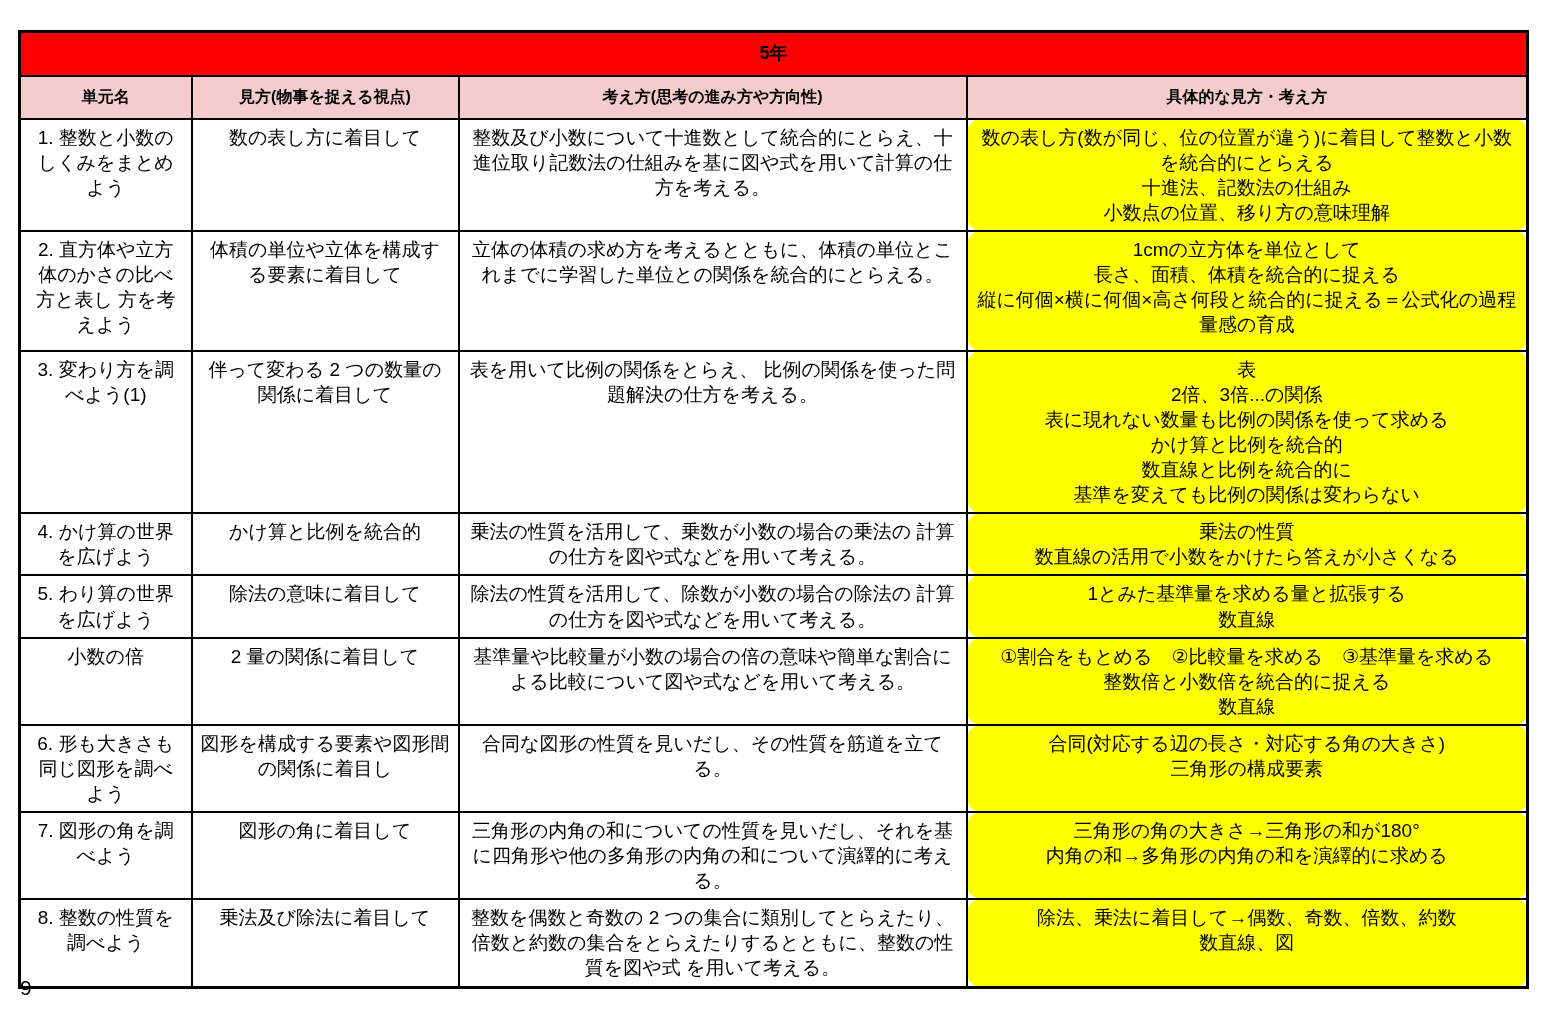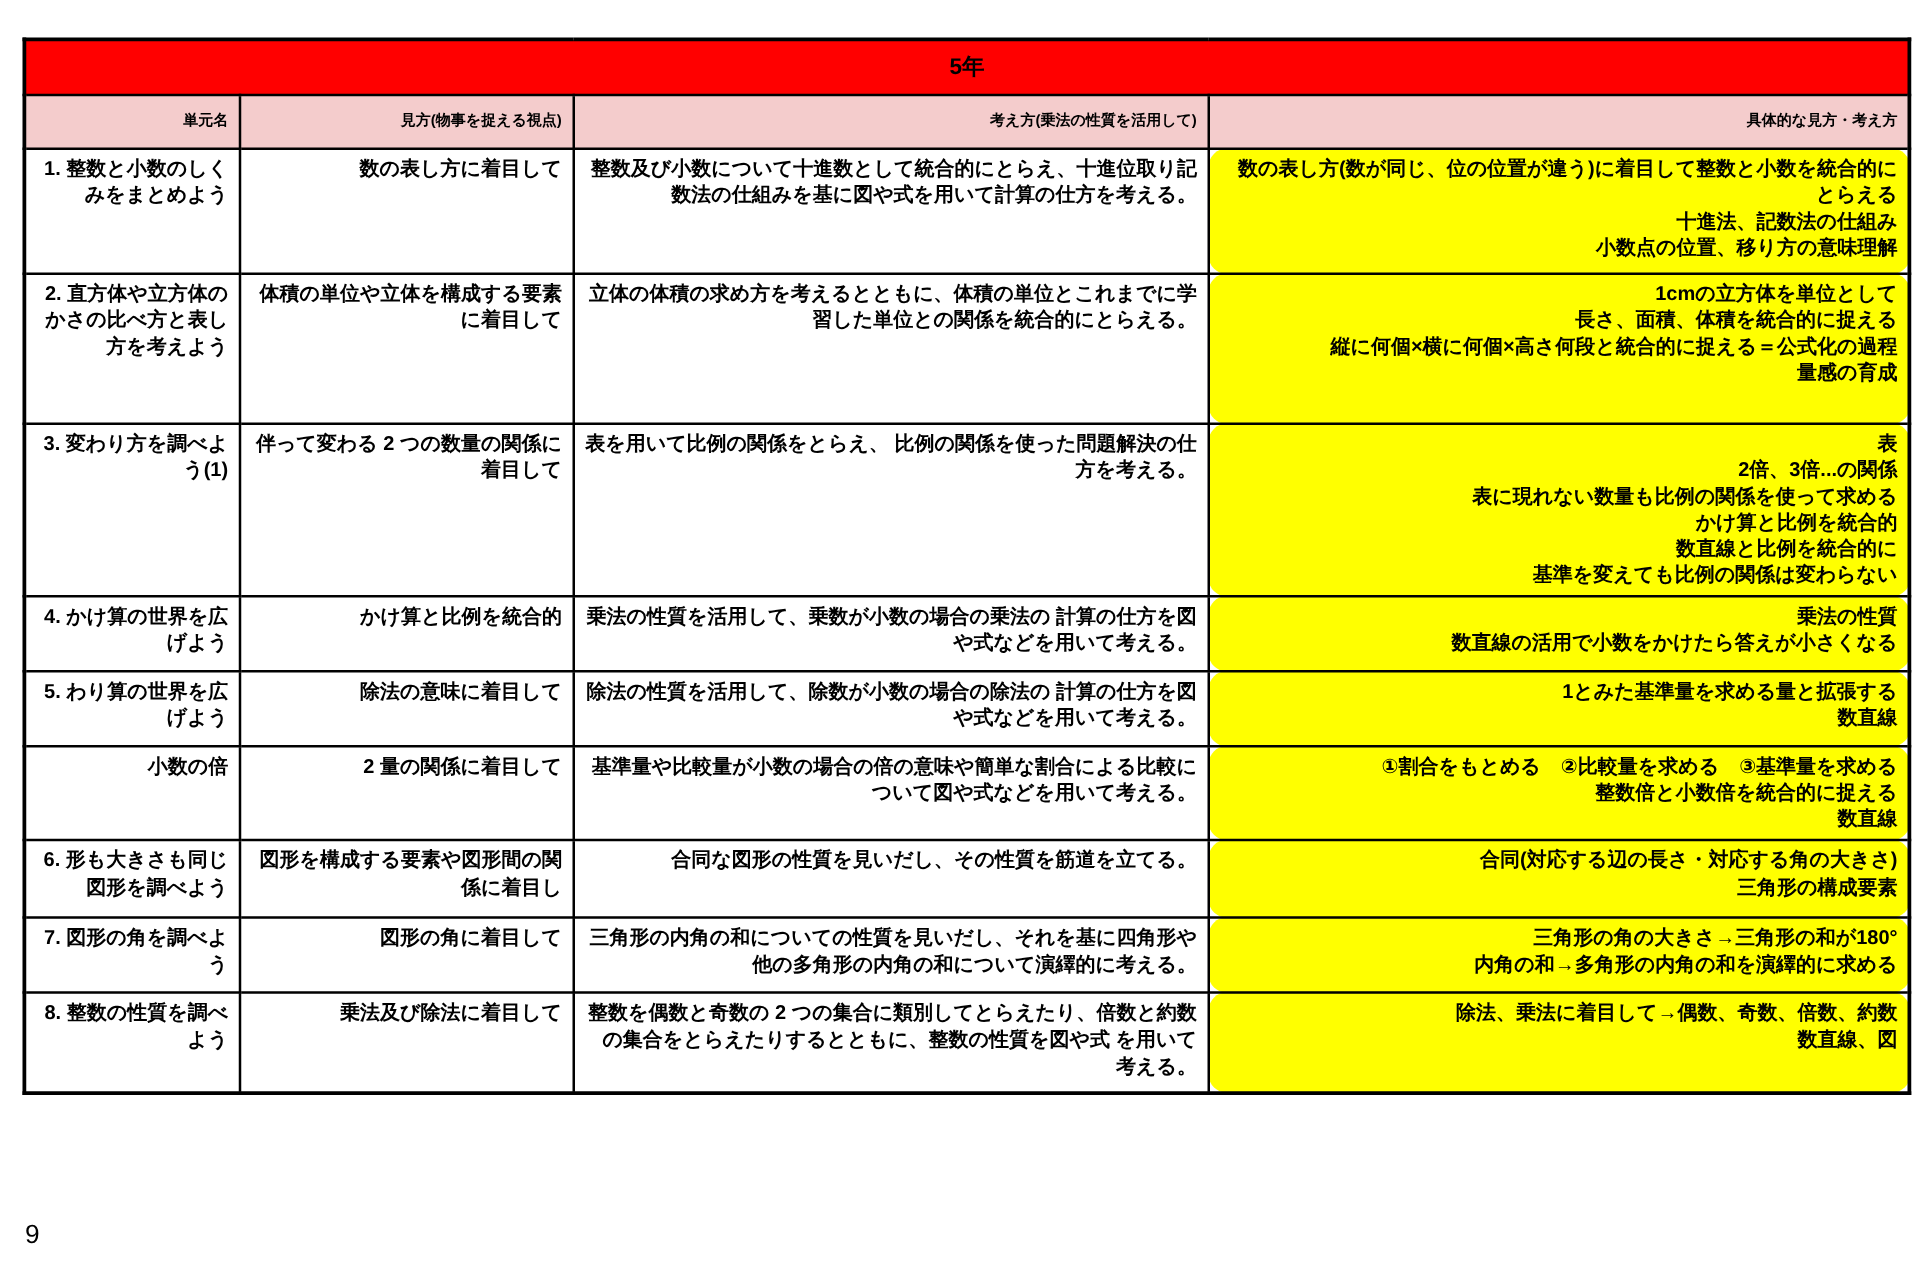--- a/index.html
+++ b/index.html
@@ -23,43 +23,42 @@
     width: 1508px;
     border-collapse: collapse;
     table-layout: fixed;
     border: 3px solid #000000;
     padding-left: 40px;
   }
   table.curriculum td, table.curriculum th {
     border: 2px solid #000000;
     padding: 5px 8px;
     box-sizing: border-box;
-    font-size: 16px;
+    font-size: 19px;
     line-height: 1.32;
     vertical-align: top;
-    text-align: right;
+    text-align: center;
     white-space: pre-wrap;
     word-break: break-word;
-    font-weight: bold;
   }
   tr.title-row th {
     background: var(--title-bg, #ff0000);
     text-align: center;
     vertical-align: middle;
     font-size: 18px;
     font-weight: bold;
     height: 44px;
     padding: 4px;
   }
   tr.header-row th {
     background: var(--header-bg, #f4cccc);
-    text-align: right;
+    text-align: center;
     vertical-align: middle;
     font-weight: bold;
-    font-size: 12px;
+    font-size: 16px;
     height: 43px;
   }
   td.concrete {
     background: var(--highlight-bg, #ffff00);
     border-radius: 14px;
   }
   
   tr.r0  { height: 100px; }
   tr.r1  { height: 120px; }
   tr.r2  { height: 100px; }
@@ -90,21 +89,21 @@
       <col style="width:508px">
       <col style="width:561px">
     </colgroup>
     <thead>
       <tr class="title-row">
         <th colspan="4">5年</th>
       </tr>
       <tr class="header-row">
         <th>単元名</th>
         <th>見方(物事を捉える視点)</th>
-        <th>考え方(乗法の性質を活用して)</th>
+        <th>考え方(思考の進み方や方向性)</th>
         <th>具体的な見方・考え方</th>
       </tr>
     </thead>
     <tbody>
       <tr class="r0">
         <td>1. 整数と小数のしくみをまとめよう</td>
         <td>数の表し方に着目して</td>
         <td>整数及び小数について十進数として統合的にとらえ、十進位取り記数法の仕組みを基に図や式を用いて計算の仕方を考える。</td>
         <td class="concrete">数の表し方(数が同じ、位の位置が違う)に着目して整数と小数を統合的にとらえる
 十進法、記数法の仕組み

